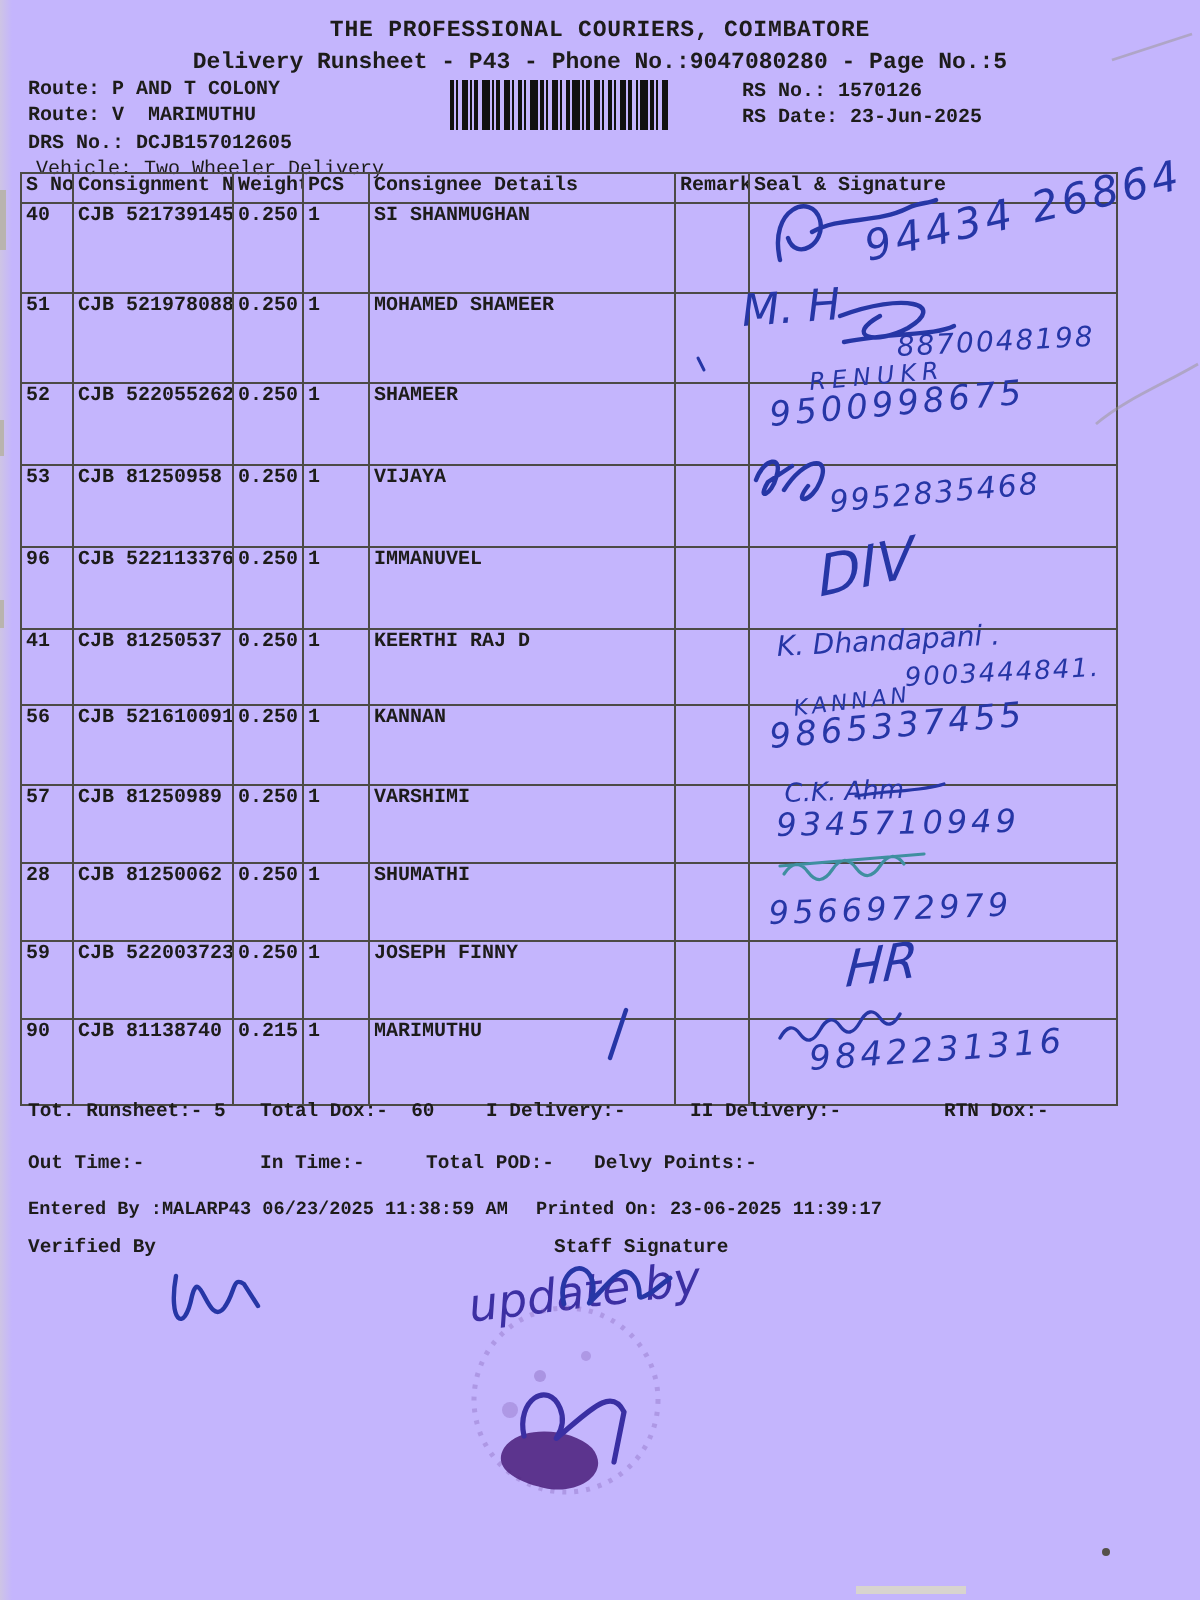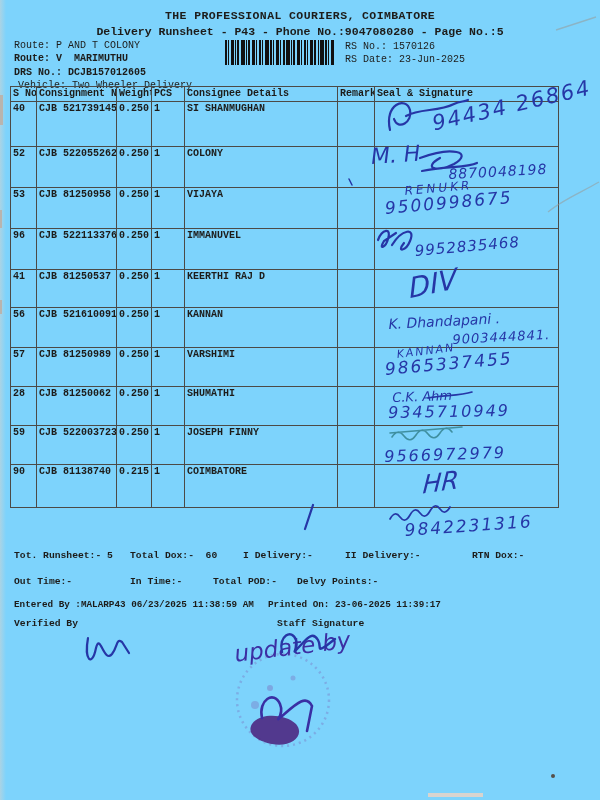--- a/index.html
+++ b/index.html
@@ -1,28 +1,28 @@
 <!DOCTYPE html>
 <html><head>
 <meta charset="utf-8">
 <style>
   html,body{margin:0;padding:0;background:#e9e7e3;}
   .sheet{
     position:relative;width:600px;height:800px;margin:0 auto;
-    background:#7dd3fc;overflow:hidden;
+    background:#c4b5fd;overflow:hidden;
     font-family:"Liberation Mono","DejaVu Sans Mono",monospace;
     color:#1d1c1a;
   }
   .edge-shade{position:absolute;left:0;top:0;width:6px;height:100%;
     background:linear-gradient(to right,#d8d4cd,rgba(255,255,255,0));opacity:.5;}
   .txt{position:absolute;white-space:pre;font-weight:bold;}
   .doc-title{left:0;top:9px;width:600px;text-align:center;font-size:11.5px;letter-spacing:.4px;}
   .doc-subtitle{left:0;top:25px;width:600px;text-align:center;font-size:11.5px;}
   .meta{font-size:10px;}
-  .rs{font-size:10px;font-weight:normal;}
+  .rs{font-size:10px;font-weight:bold;margin-left:26px;}
   
   table.run{
     position:absolute;left:10px;top:86px;width:548px;
     border-collapse:collapse;table-layout:fixed;
   }
   table.run th,table.run td{
     border:1px solid #4c4a46;font-size:10px;font-weight:bold;
     padding:1px 2px;vertical-align:top;text-align:left;overflow:hidden;white-space:pre;
   }
   table.run th{height:12px;}
@@ -40,21 +40,21 @@
 </style>
 </head>
 <body>
 
 <div class="sheet">
   <div class="edge-shade"></div>
 
   <div class="txt doc-title">THE PROFESSIONAL COURIERS, COIMBATORE</div>
   <div class="txt doc-subtitle">Delivery Runsheet - P43 - Phone No.:9047080280 - Page No.:5</div>
 
-  <div class="txt meta" style="left:14px;top:40px;font-weight:normal">Route: P AND T COLONY</div>
+  <div class="txt meta" style="left:14px;top:40px;font-weight:bold">Route: P AND T COLONY</div>
   <div class="txt meta" style="left:14px;top:53px">Route: V  MARIMUTHU</div>
   <div class="txt meta" style="left:14px;top:67px">DRS No.: DCJB157012605</div>
   <div class="txt meta" style="left:18px;top:80px;font-weight:normal">Vehicle: Two Wheeler Delivery</div>
   <div class="txt rs" style="left:345px;top:41px">RS No.: 1570126</div>
   <div class="txt rs" style="left:345px;top:54px">RS Date: 23-Jun-2025</div>
 
   <svg class="overlay" style="left:225px;top:40px" width="112" height="25">
     <g fill="#111">
       <rect x="0" y="0" width="2" height="25"></rect>
         <rect x="3" y="0" width="1" height="25"></rect>
@@ -113,26 +113,35 @@
     </tr>
     <tr style="height:45px">
       <td class="c-sno">40</td>
       <td>CJB 521739145</td>
       <td>0.250</td>
       <td>1</td>
       <td class="c-consignee">SI SHANMUGHAN</td>
       <td></td>
       <td></td>
     </tr>
+    <tr style="height:45px">
+      <td class="c-sno">51</td>
+      <td>CJB 521978088</td>
+      <td>0.250</td>
+      <td>1</td>
+      <td class="c-consignee">MOHAMED SHAMEER</td>
+      <td></td>
+      <td></td>
+    </tr>
     <tr style="height:41px">
       <td class="c-sno">52</td>
       <td>CJB 522055262</td>
       <td>0.250</td>
       <td>1</td>
-      <td class="c-consignee">COLONY</td>
+      <td class="c-consignee">SHAMEER</td>
       <td></td>
       <td></td>
     </tr>
     <tr style="height:41px">
       <td class="c-sno">53</td>
       <td>CJB 81250958</td>
       <td>0.250</td>
       <td>1</td>
       <td class="c-consignee">VIJAYA</td>
       <td></td>
@@ -190,21 +199,21 @@
       <td>1</td>
       <td class="c-consignee">JOSEPH FINNY</td>
       <td></td>
       <td></td>
     </tr>
     <tr style="height:43px">
       <td class="c-sno">90</td>
       <td>CJB 81138740</td>
       <td>0.215</td>
       <td>1</td>
-      <td class="c-consignee">COIMBATORE</td>
+      <td class="c-consignee">MARIMUTHU</td>
       <td></td>
       <td></td>
     </tr>
   </tbody>
     </table>
 
   <div class="txt footer-label" style="left:14px;top:550px">Tot. Runsheet:- 5</div>
   <div class="txt footer-label" style="left:130px;top:550px">Total Dox:-  60</div>
   <div class="txt footer-label" style="left:243px;top:550px">I Delivery:-</div>
   <div class="txt footer-label" style="left:345px;top:550px">II Delivery:-</div>

